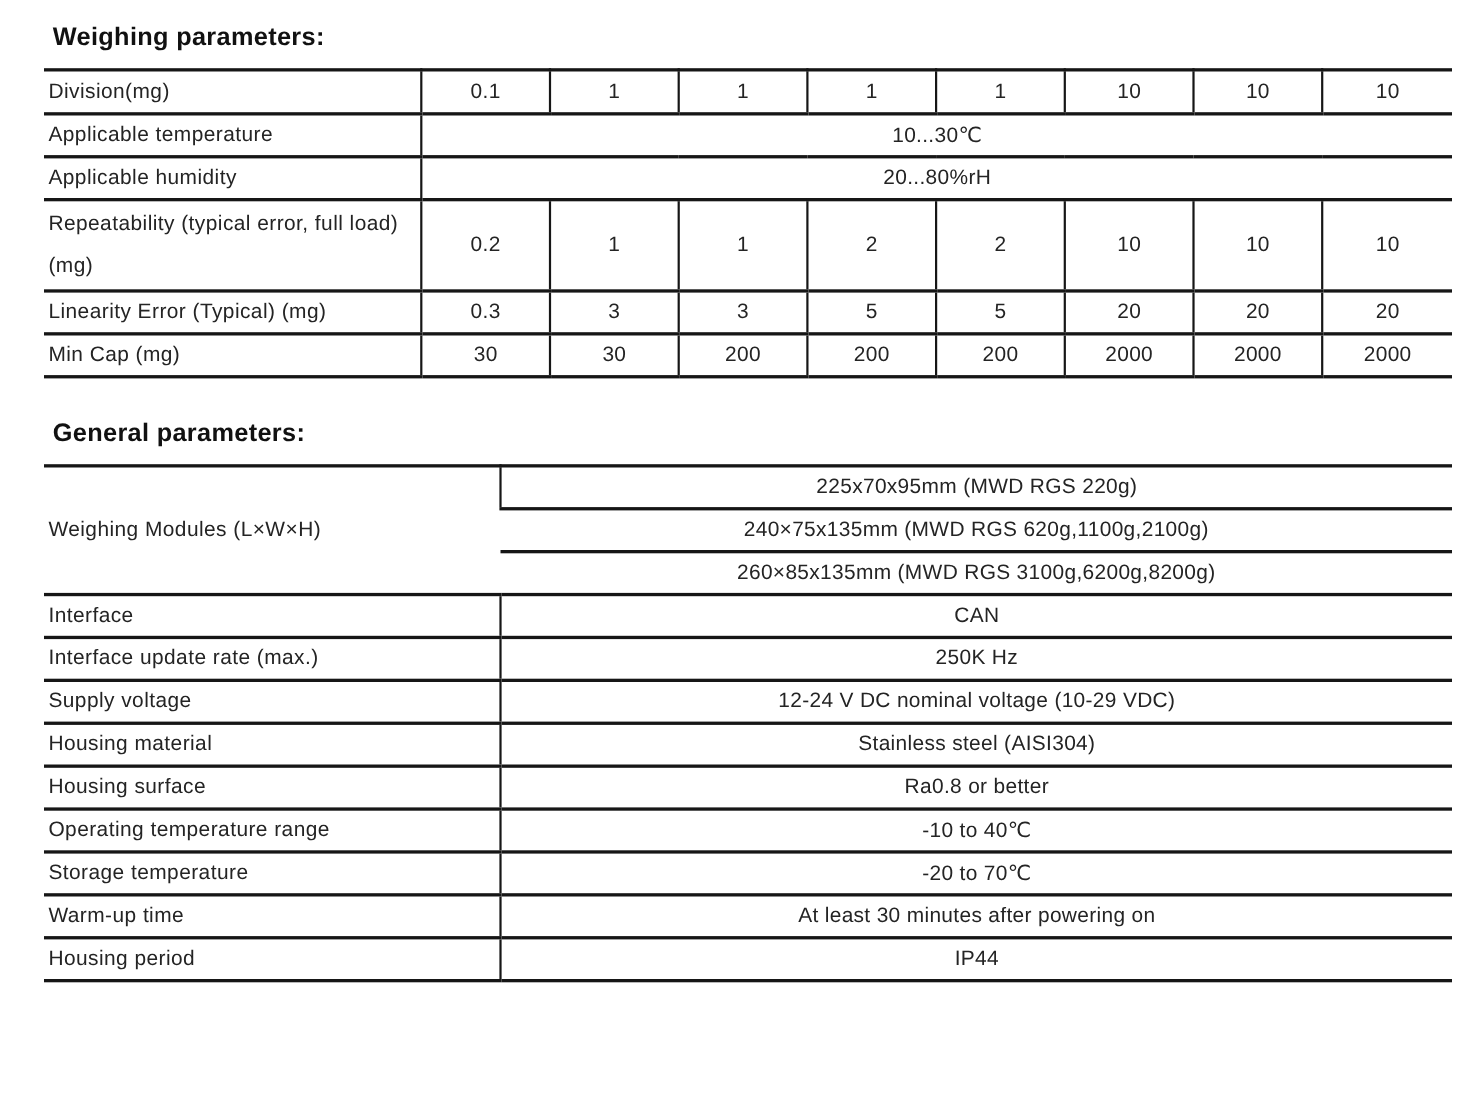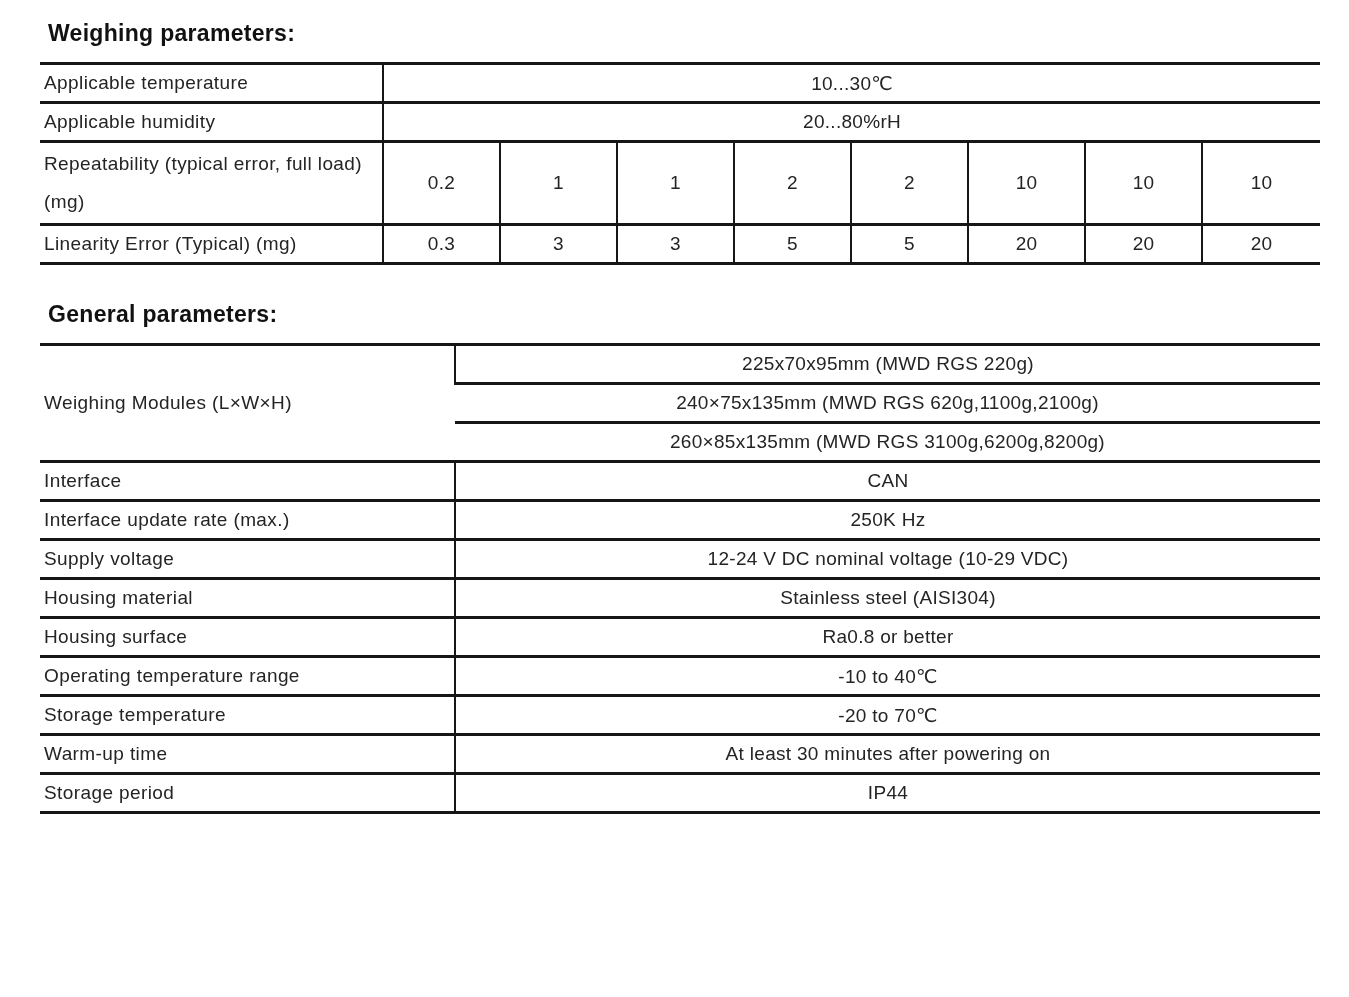--- a/index.html
+++ b/index.html
@@ -79,20 +79,31 @@
       <col style="width:117px">
         <col style="width:117px">
         <col style="width:117px">
         <col style="width:117px">
       <col style="width:117px">
         <col style="width:117px">
         <col style="width:117px">
         <col style="width:118px">
     </colgroup>
     <tbody>
+      <tr class="row-std">
+        <td class="label-cell">Division(mg)</td>
+        <td class="value-cell">0.1</td>
+        <td class="value-cell">1</td>
+        <td class="value-cell">1</td>
+        <td class="value-cell">1</td>
+        <td class="value-cell">1</td>
+        <td class="value-cell">10</td>
+        <td class="value-cell">10</td>
+        <td class="value-cell">10</td>
+      </tr>
       <tr class="row-slim">
         <td class="label-cell">Applicable temperature</td>
         <td class="value-cell" colspan="8">10...30℃</td>
       </tr>
       <tr class="row-slim">
         <td class="label-cell">Applicable humidity</td>
         <td class="value-cell" colspan="8">20...80%rH</td>
       </tr>
       <tr class="row-tall">
         <td class="label-cell">Repeatability (typical error, full load) (mg)</td>
@@ -109,20 +120,31 @@
         <td class="label-cell">Linearity Error (Typical) (mg)</td>
         <td class="value-cell">0.3</td>
         <td class="value-cell">3</td>
         <td class="value-cell">3</td>
         <td class="value-cell">5</td>
         <td class="value-cell">5</td>
         <td class="value-cell">20</td>
         <td class="value-cell">20</td>
         <td class="value-cell">20</td>
       </tr>
+      <tr class="row-slim">
+        <td class="label-cell">Min Cap (mg)</td>
+        <td class="value-cell">30</td>
+        <td class="value-cell">30</td>
+        <td class="value-cell">200</td>
+        <td class="value-cell">200</td>
+        <td class="value-cell">200</td>
+        <td class="value-cell">2000</td>
+        <td class="value-cell">2000</td>
+        <td class="value-cell">2000</td>
+      </tr>
     </tbody>
   </table>
 
   <div class="section-title title-general">General parameters:</div>
 
   <table class="spec general">
     <colgroup>
       <col style="width:415px">
       <col style="width:865px">
     </colgroup>
@@ -163,19 +185,19 @@
       </tr>
       <tr>
         <td class="label-cell">Storage temperature</td>
         <td class="value-cell">-20 to 70℃</td>
       </tr>
       <tr>
         <td class="label-cell">Warm-up time</td>
         <td class="value-cell">At least 30 minutes after powering on</td>
       </tr>
       <tr>
-        <td class="label-cell">Storage period</td>
+        <td class="label-cell">Housing period</td>
         <td class="value-cell">IP44</td>
       </tr>
     </tbody>
   </table>
 
 </div>
 
 </body></html>

